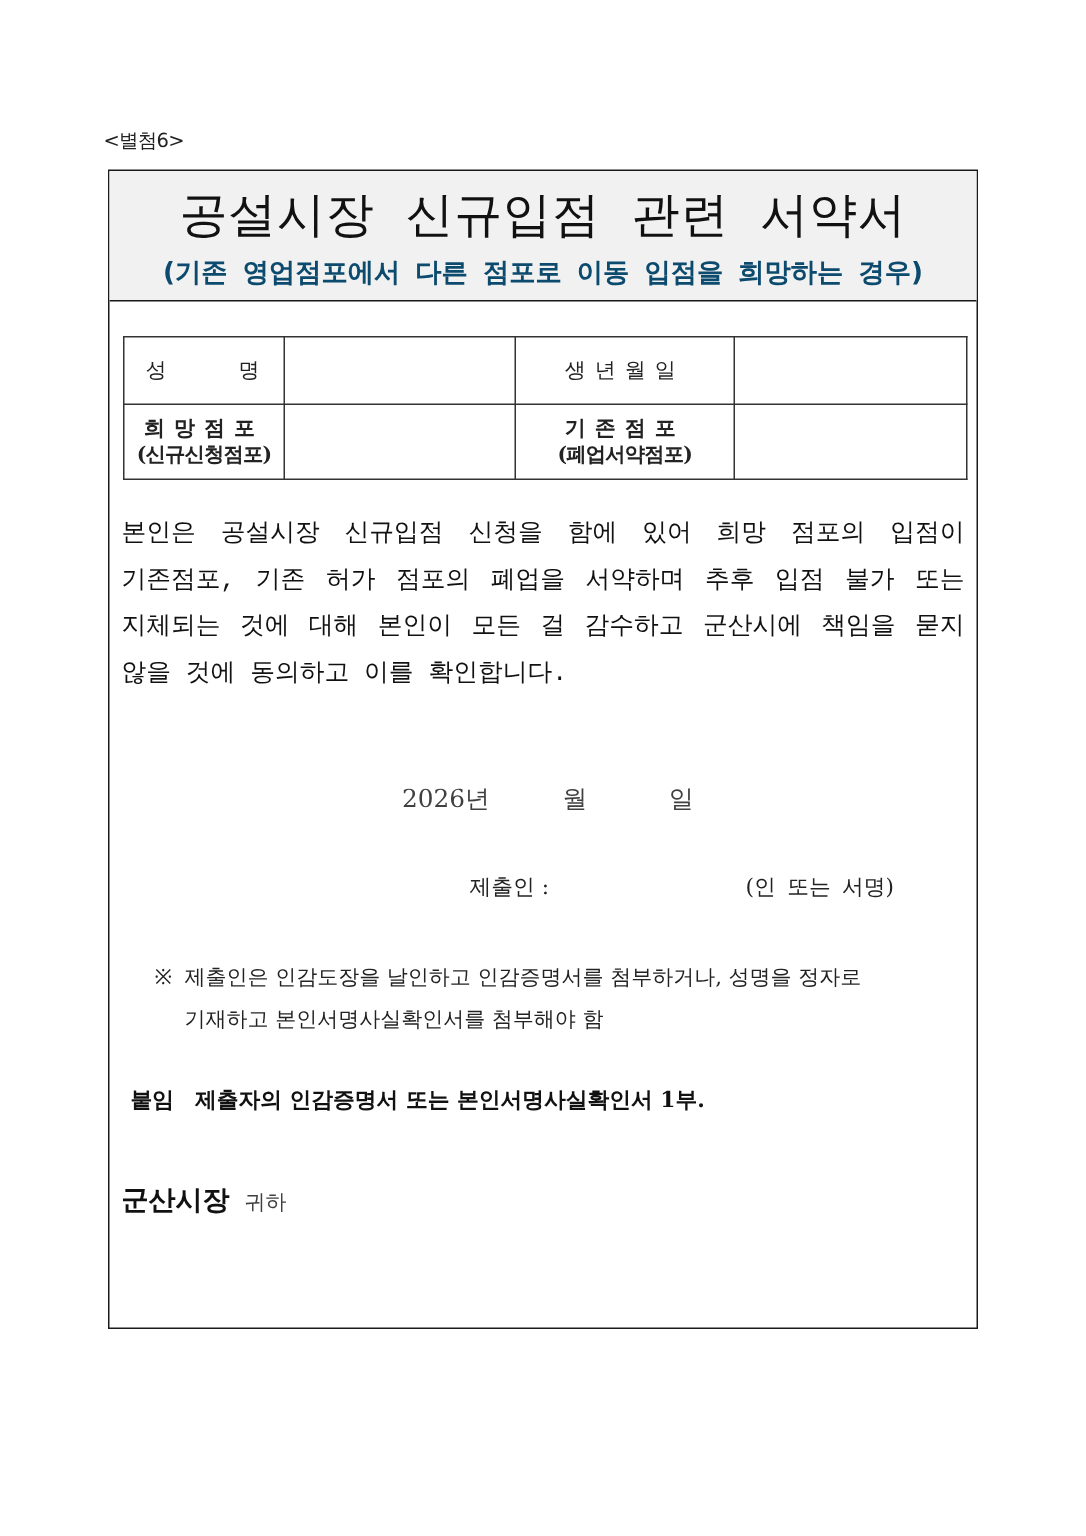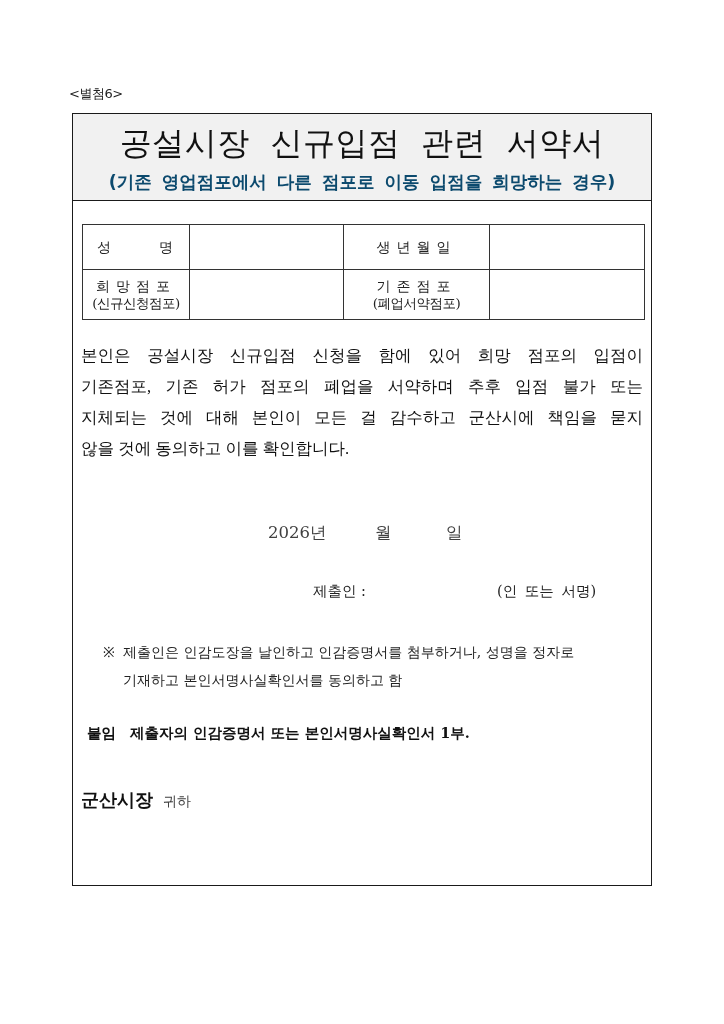--- a/index.html
+++ b/index.html
@@ -82,30 +82,30 @@
       color: #222;
     }
     table.info td {
       border: 1px solid #333;
       text-align: center;
       vertical-align: middle;
       padding: 0;
       line-height: 17px;
     }
     table.info tr.r1 td { height: 44px; }
-    table.info tr.r2 td { height: 49px; }
+    table.info tr.r2 td { height: 49px; font-weight: bold; }
     .lbl-spaced { letter-spacing: 6px; }
     .lbl-name { display: flex; justify-content: space-between; padding: 0 16px 0 14px; }
     .sub-lbl { letter-spacing: -0.5px; font-size: 13.5px; }
     .body-text {
       position: absolute;
       left: 8px;
       top: 226px;
       width: 562px;
-      font-family: Liberation Serif, serif;
+      font-family: Liberation Mono, monospace;
       font-size: 16.5px;
       line-height: 31px;
       text-align: justify;
       text-align-last: justify;
       color: #111;
     }
     .body-text .line { display: block; white-space: nowrap; text-align-last: justify; }
     .body-text .line.last { text-align-last: left; }
     .date-line {
       position: absolute;
@@ -237,21 +237,21 @@
     <span>월</span>
     <span style="width:44px"></span>
     <span>일</span>
   </div>
 
   <div class="submitter">제출인 :</div>
   <div class="sign-hint">(인 또는 서명)</div>
 
   <div class="note">
     <span class="mark">※</span><span>제출인은 인감도장을 날인하고 인감증명서를 첨부하거나, 성명을 정자로</span>
-    <span class="l2">기재하고 본인서명사실확인서를 동의하고 함</span>
+    <span class="l2">기재하고 본인서명사실확인서를 첨부해야 함</span>
   </div>
 
   <div class="attach">
     <span class="attach-head">붙임</span><span>제출자의 인감증명서 또는 본인서명사실확인서 1부.</span>
   </div>
 
   <div class="addressee">
     <span class="mayor">군산시장</span><span class="honor">귀하</span>
   </div>
 

